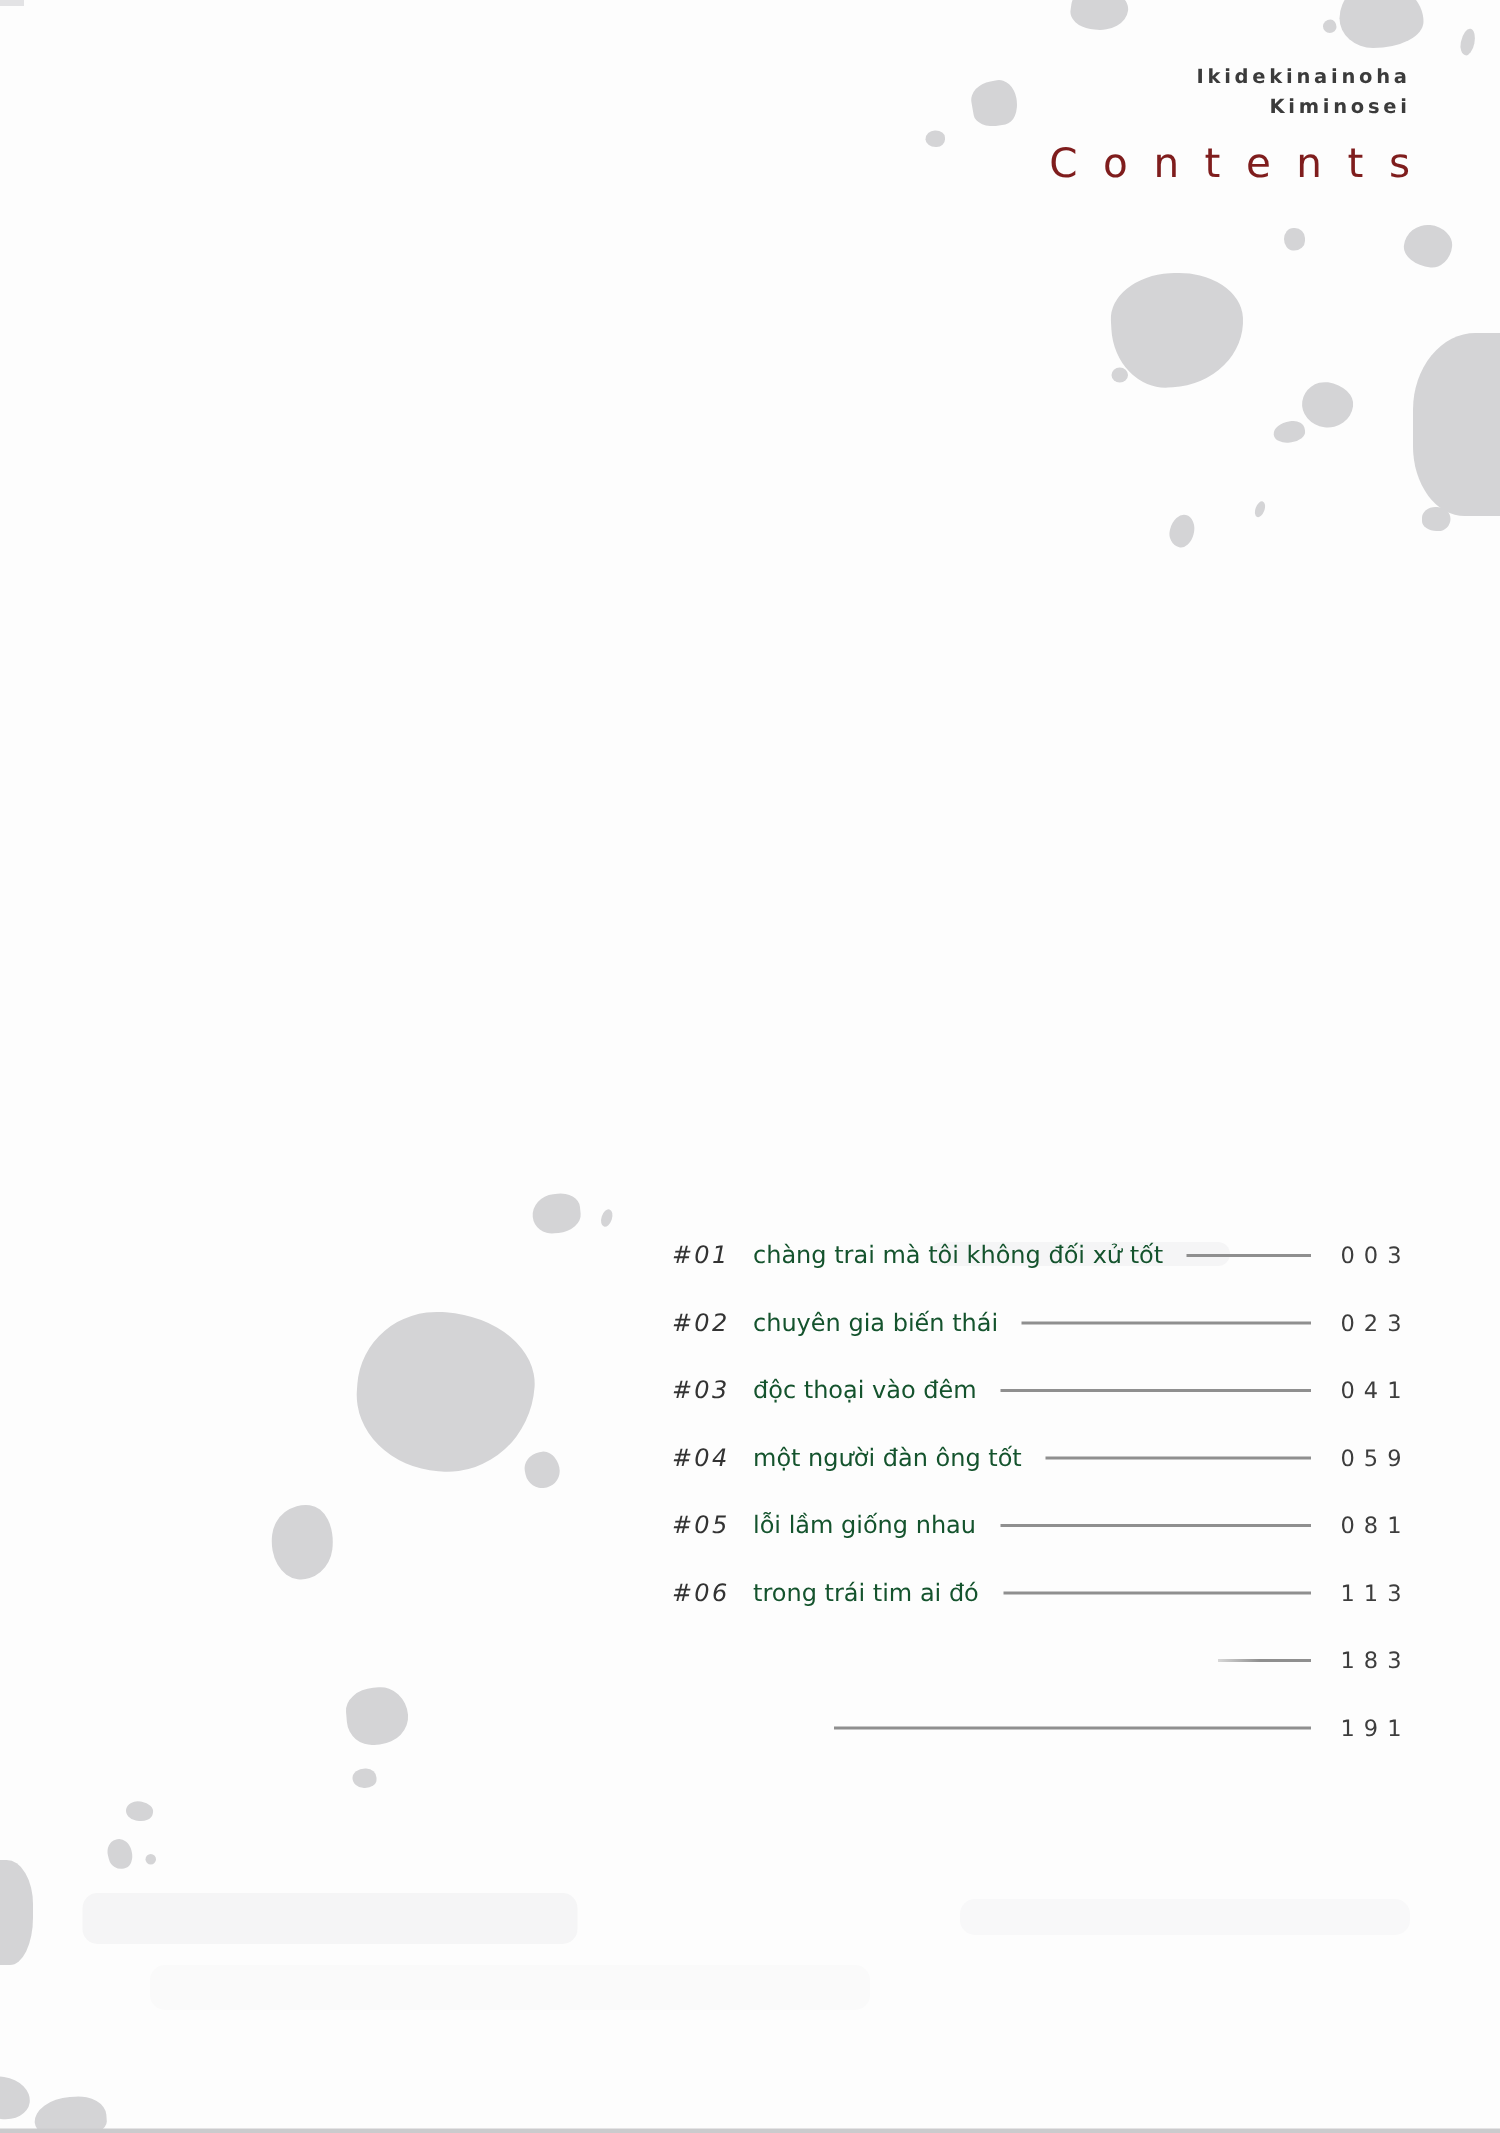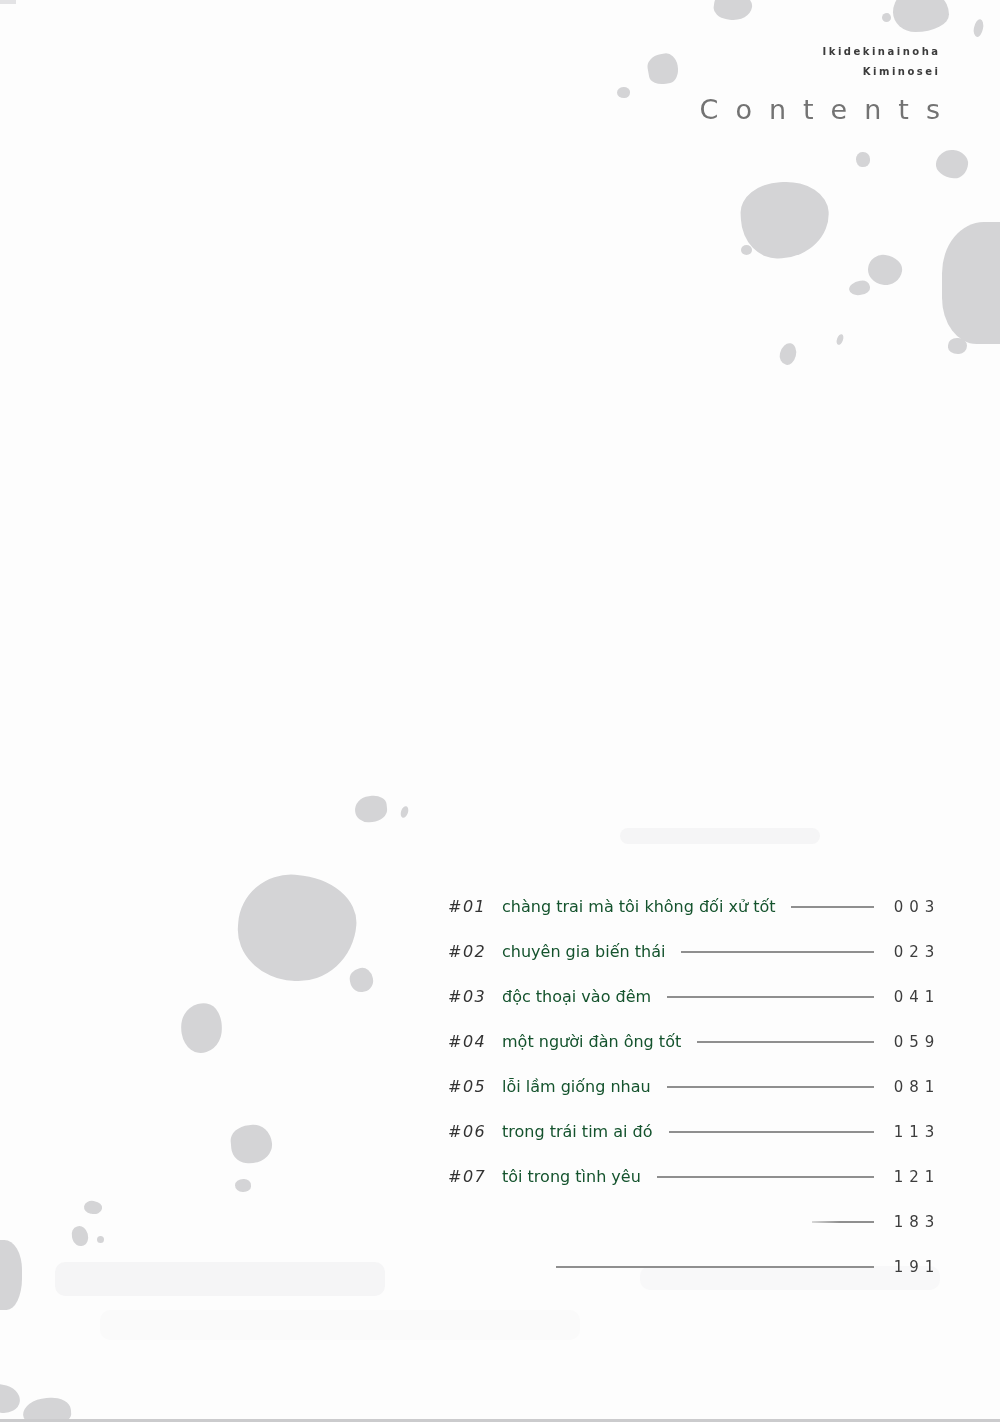--- a/index.html
+++ b/index.html
@@ -16,40 +16,40 @@
   .blob { position: absolute; background: #d4d4d6; }
   .smudge { position: absolute; background: #f5f5f6; border-radius: 10px; }
 
   
   .header {
     position: absolute;
     top: 42px; right: 62px;
     text-align: right;
   }
   .header .subtitle {
-    font-size: 10px;
+    font-size: 13px;
     font-weight: bold;
     letter-spacing: 2.5px;
     margin-right: -2.5px;
     line-height: 20px;
     color: #3b3b3b;
   }
   .header .contents-title {
     margin-top: 12px;
     font-size: 27px;
     font-weight: 500;
     letter-spacing: 17px;
     margin-right: -19px;
-    color: #737373;
+    color: #7f1d1d;
   }
 
   
   .toc {
     position: absolute;
-    left: 448px; top: 884px;
+    left: 448px; top: 814px;
     width: 492px;
   }
   .toc-row {
     display: flex;
     align-items: center;
     height: 45px;
   }
   .chapter-num {
     flex: none;
     width: 48px;
@@ -192,26 +192,20 @@
     <span class="page-num">081</span>
   </div>
 
   <div class="toc-row">
     <span class="chapter-num">#06</span>
     <span class="chapter-title">trong trái tim ai đó</span>
     <span class="leader-line"></span>
     <span class="page-num">113</span>
   </div>
 
-  <div class="toc-row">
-    <span class="chapter-num">#07</span>
-    <span class="chapter-title">tôi trong tình yêu</span>
-    <span class="leader-line"></span>
-    <span class="page-num">121</span>
-  </div>
 
 
 
   <div class="toc-row short-line">
     <span class="chapter-num"></span>
     <span class="chapter-title"></span>
     <span class="leader-line"></span>
     <span class="page-num">183</span>
   </div>
 

